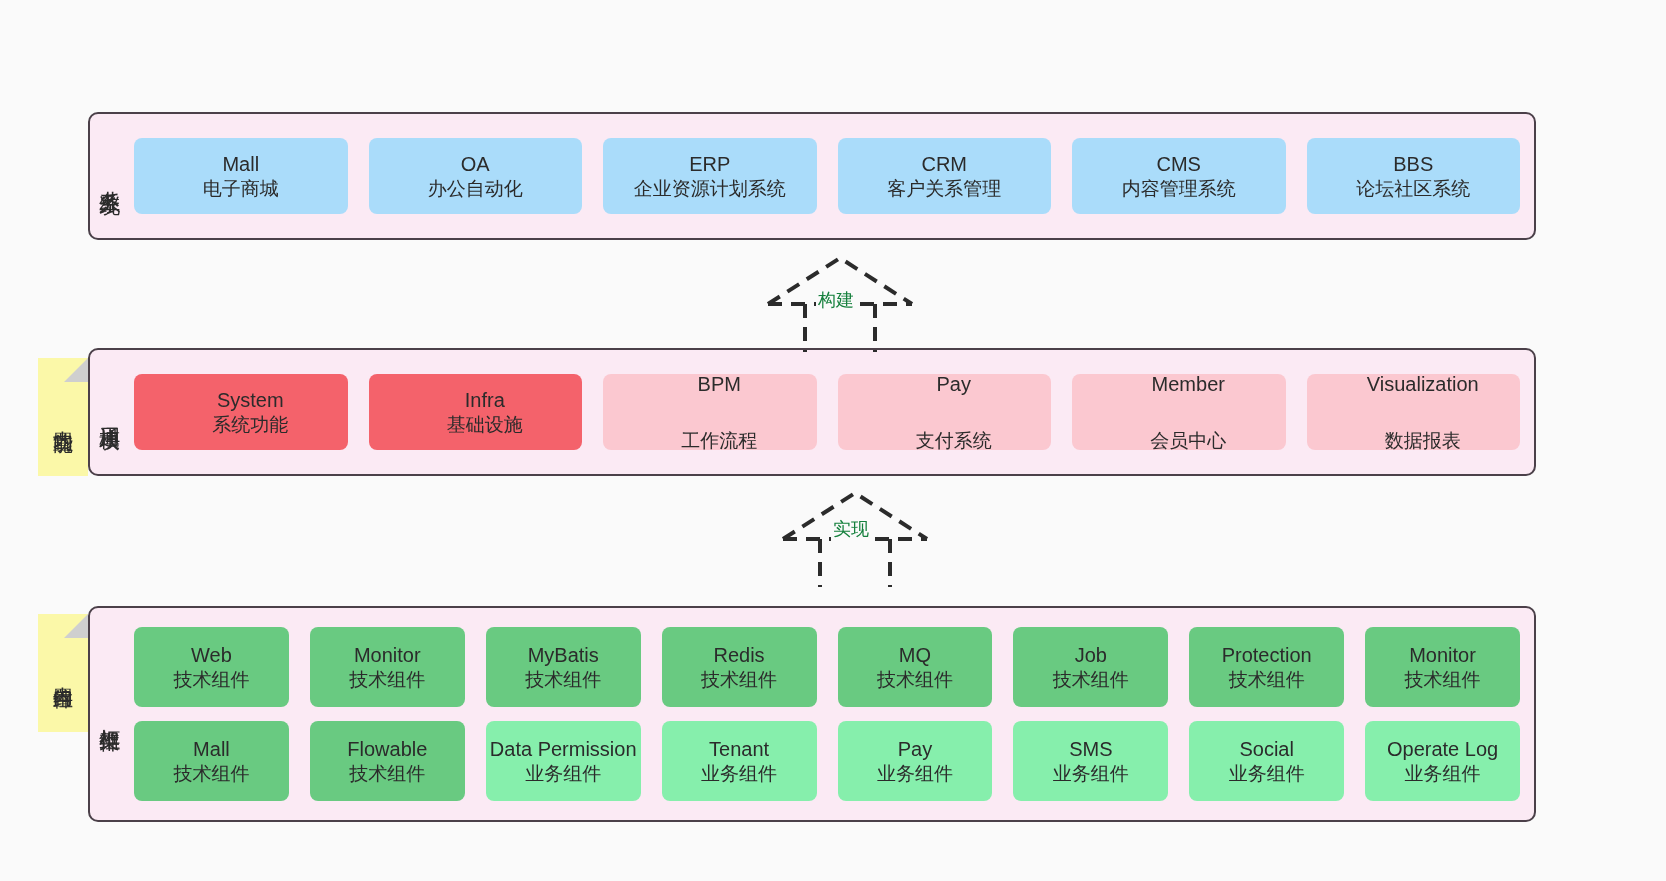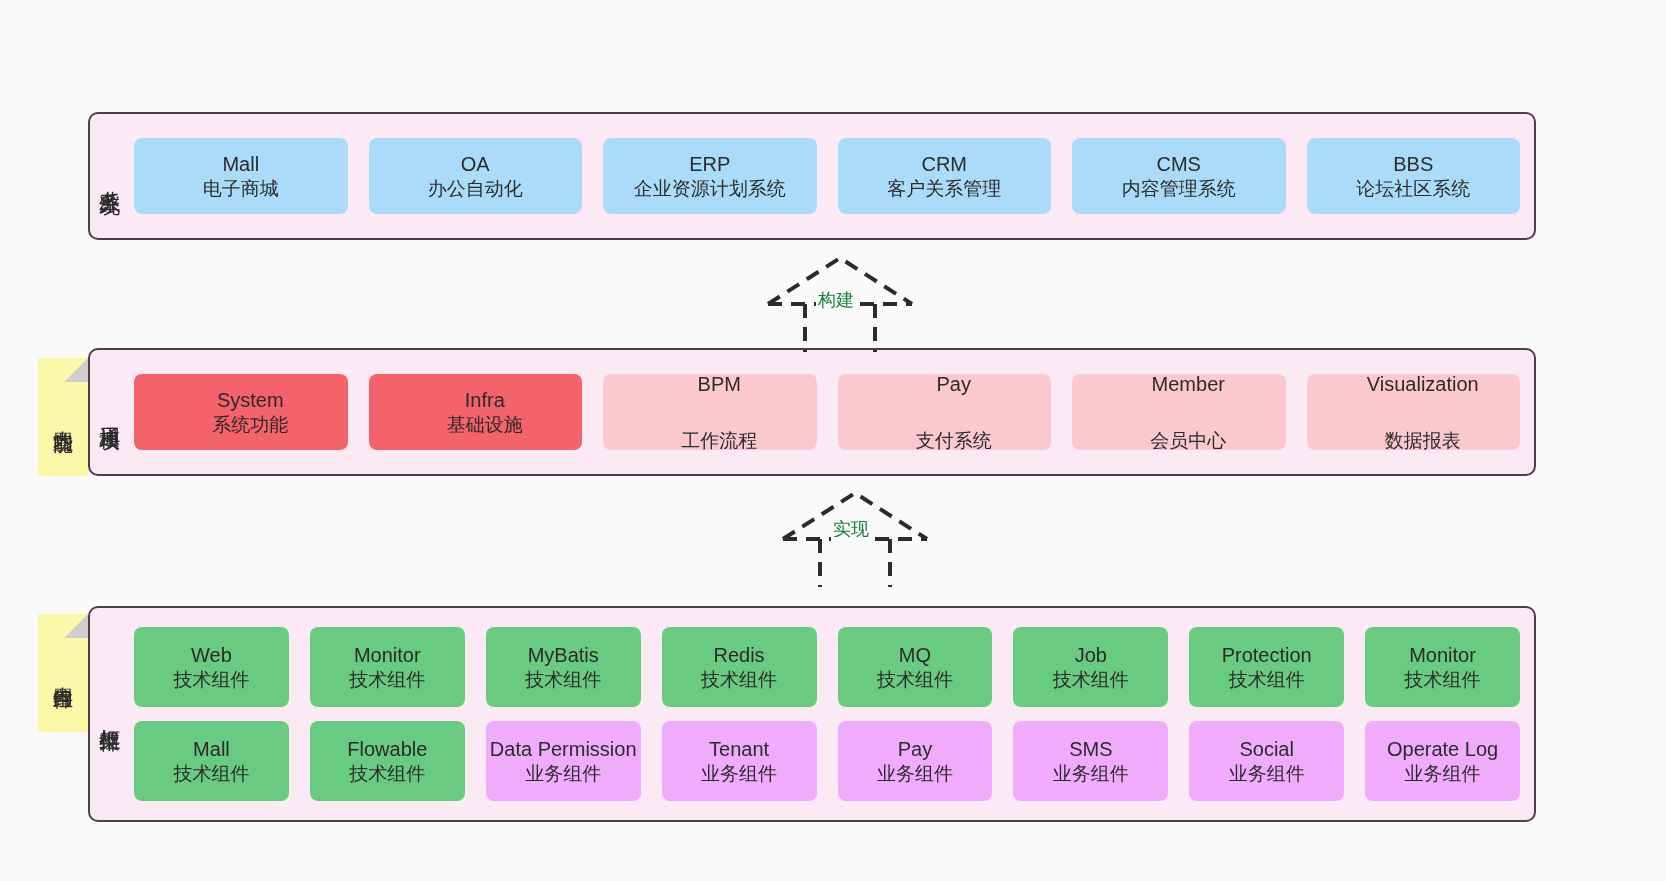--- a/index.html
+++ b/index.html
@@ -79,21 +79,21 @@
   .card .cn {
     font-size: 19px;
     color: #2b2b2b;
   }
 
   
   .c-blue        { background: #aadcfa; }
   .c-red         { background: #f4626b; }
   .c-pink        { background: #fbc8d0; gap: 32px; }
   .c-green       { background: #69ca81; }
-  .c-lightgreen  { background: #f0abfc; }
+  .c-lightgreen  { background: #86efac; }
 
   
   #layer-business { left: 88px;  top: 112px; width: 1448px; height: 128px; }
   #layer-business .card { height: 76px; }
 
   #layer-modules  { left: 88px;  top: 348px; width: 1448px; height: 128px; }
   #layer-modules .card { height: 76px; padding-left: 23px; }
 
   #layer-framework{ left: 88px;  top: 606px; width: 1448px; height: 216px; }
   #layer-framework .card { height: 80px; }

